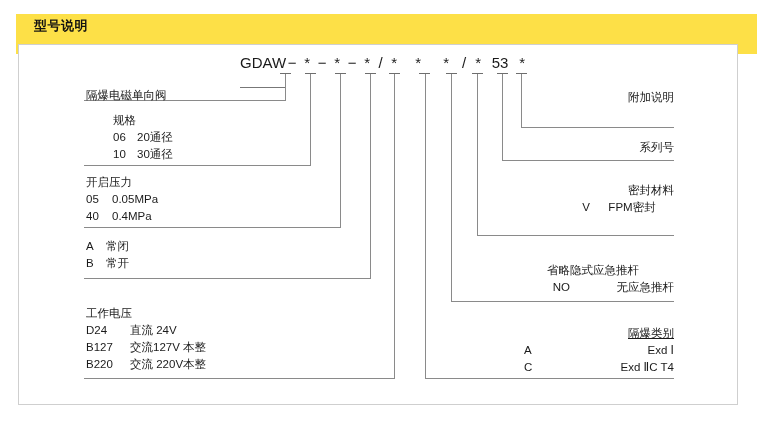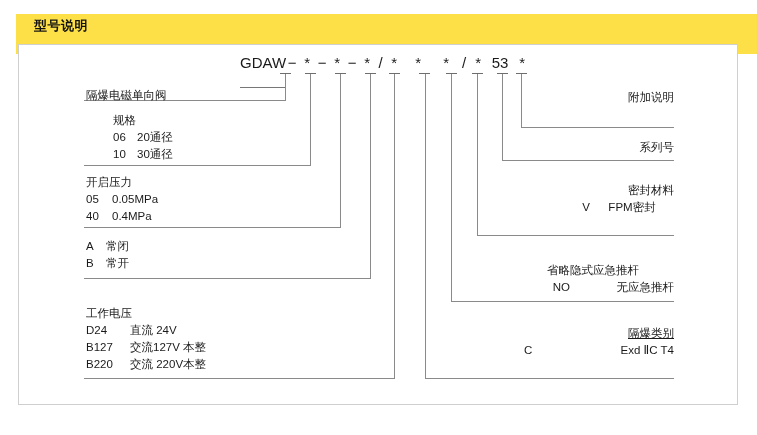--- a/index.html
+++ b/index.html
@@ -200,14 +200,15 @@
   <span class="row"><span class="k">V</span><span class="v" style="display:inline-block;width:84px;text-align:center">FPM密封</span></span>
 </div>
 
 <div class="label-block right" style="left:444px; top:262px; width:230px;">
   <span class="row"><span class="k">省略</span><span class="v" style="display:inline-block;width:104px;text-align:left">隐式应急推杆</span></span>
   <span class="row"><span class="k">NO</span><span class="v" style="display:inline-block;width:104px;text-align:right">无应急推杆</span></span>
 </div>
 
 <div class="label-block right" style="left:434px; top:325px; width:240px;text-decoration:underline;">
   <span class="hdr">隔爆类别</span>
+  <span class="row"><span class="k" style="display:inline-block;width:40px;text-align:left">A</span><span class="v" style="display:inline-block;width:110px;text-align:right">Exd Ⅰ</span></span>
   <span class="row"><span class="k" style="display:inline-block;width:40px;text-align:left">C</span><span class="v" style="display:inline-block;width:110px;text-align:right">Exd ⅡC T4</span></span>
 </div>
 
 </body></html>

